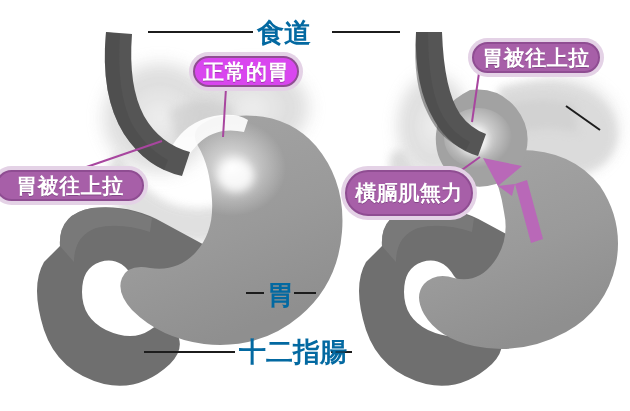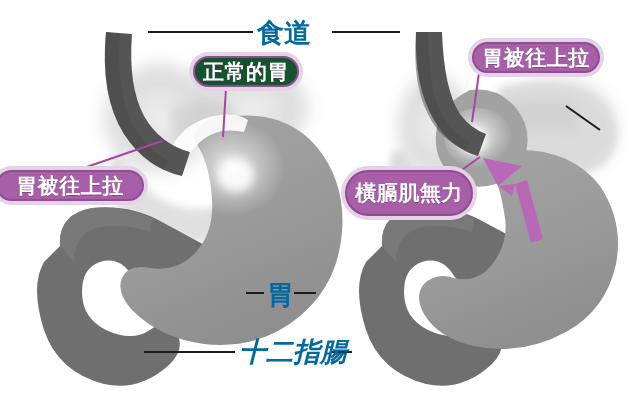--- a/index.html
+++ b/index.html
@@ -186,21 +186,21 @@
 
     <g stroke="#a8469f" stroke-width="2" fill="none">
       <line x1="226" y1="88" x2="223" y2="137"></line>
       <line x1="72" y1="172" x2="162" y2="141"></line>
       <line x1="479" y1="73" x2="472" y2="122"></line>
       <line x1="452" y1="177" x2="480" y2="157"></line>
     </g>
   </svg>
 
   <div class="badge" style="left:193px; top:56px; width:106px; height:31px; font-size:21px;
-              background:#14532d; border:2px solid #8f4d92; box-shadow:0 0 0 4px #e4d2e6;">
+              background:#d946ef; border:2px solid #8f4d92; box-shadow:0 0 0 4px #e4d2e6;">
     <span>正常的胃</span>
   </div>
 
   <div class="badge" style="left:-4px; top:170px; width:148px; height:31px; font-size:21px;
               background:#a75fa8; border:2px solid #8f4d92; box-shadow:0 0 0 4px #e4d2e6;">
     <span>胃被往上拉</span>
   </div>
 
   <div class="badge" style="left:472px; top:42px; width:128px; height:31px; font-size:21px;
               background:#a75fa8; border:2px solid #8f4d92; box-shadow:0 0 0 4px #e4d2e6;">
@@ -214,17 +214,17 @@
 
   <div class="blabel" style="left:257px; top:15px; font-size:27px;">
     <span>食道</span>
   </div>
 
 
   <div class="blabel" style="left:267px; top:277px; font-size:27px;">
     <span>胃</span>
   </div>
 
-  <div class="blabel" style="left:239px; top:334px; font-size:27px;font-style:italic;">
+  <div class="blabel" style="left:239px; top:334px; font-size:27px;">
     <span>十二指腸</span>
   </div>
 
 </div>
 
 </body></html>

